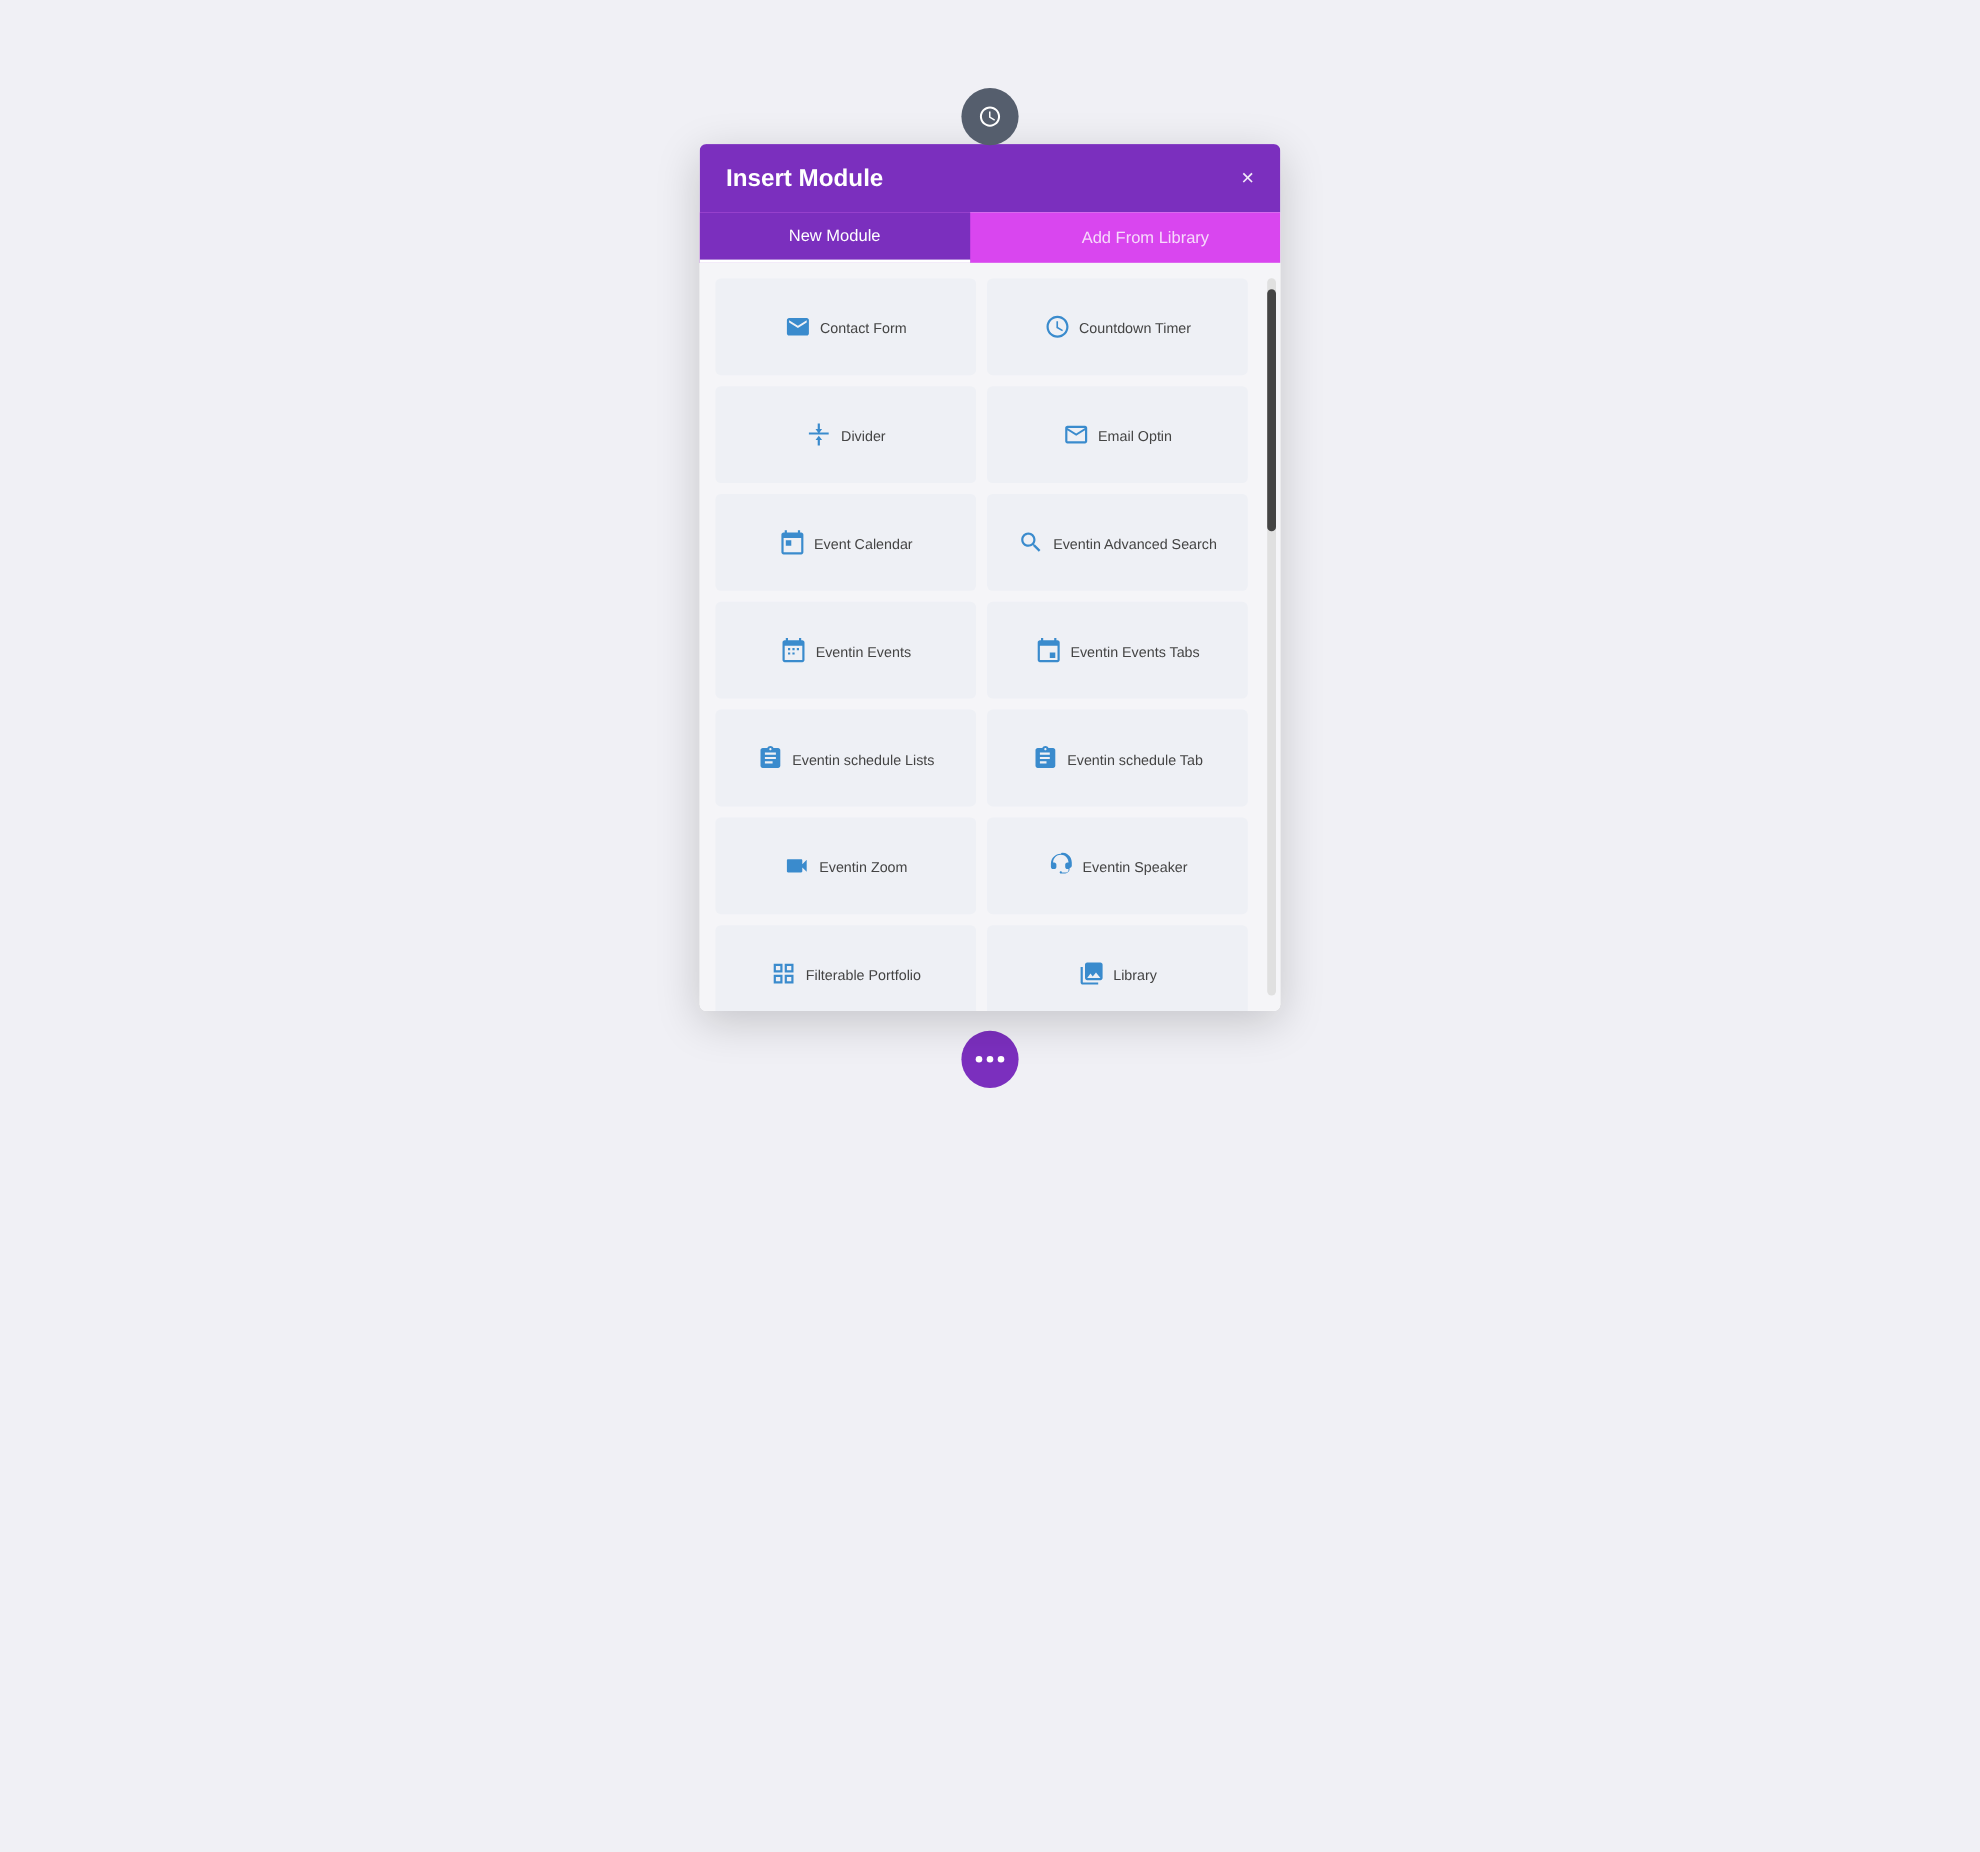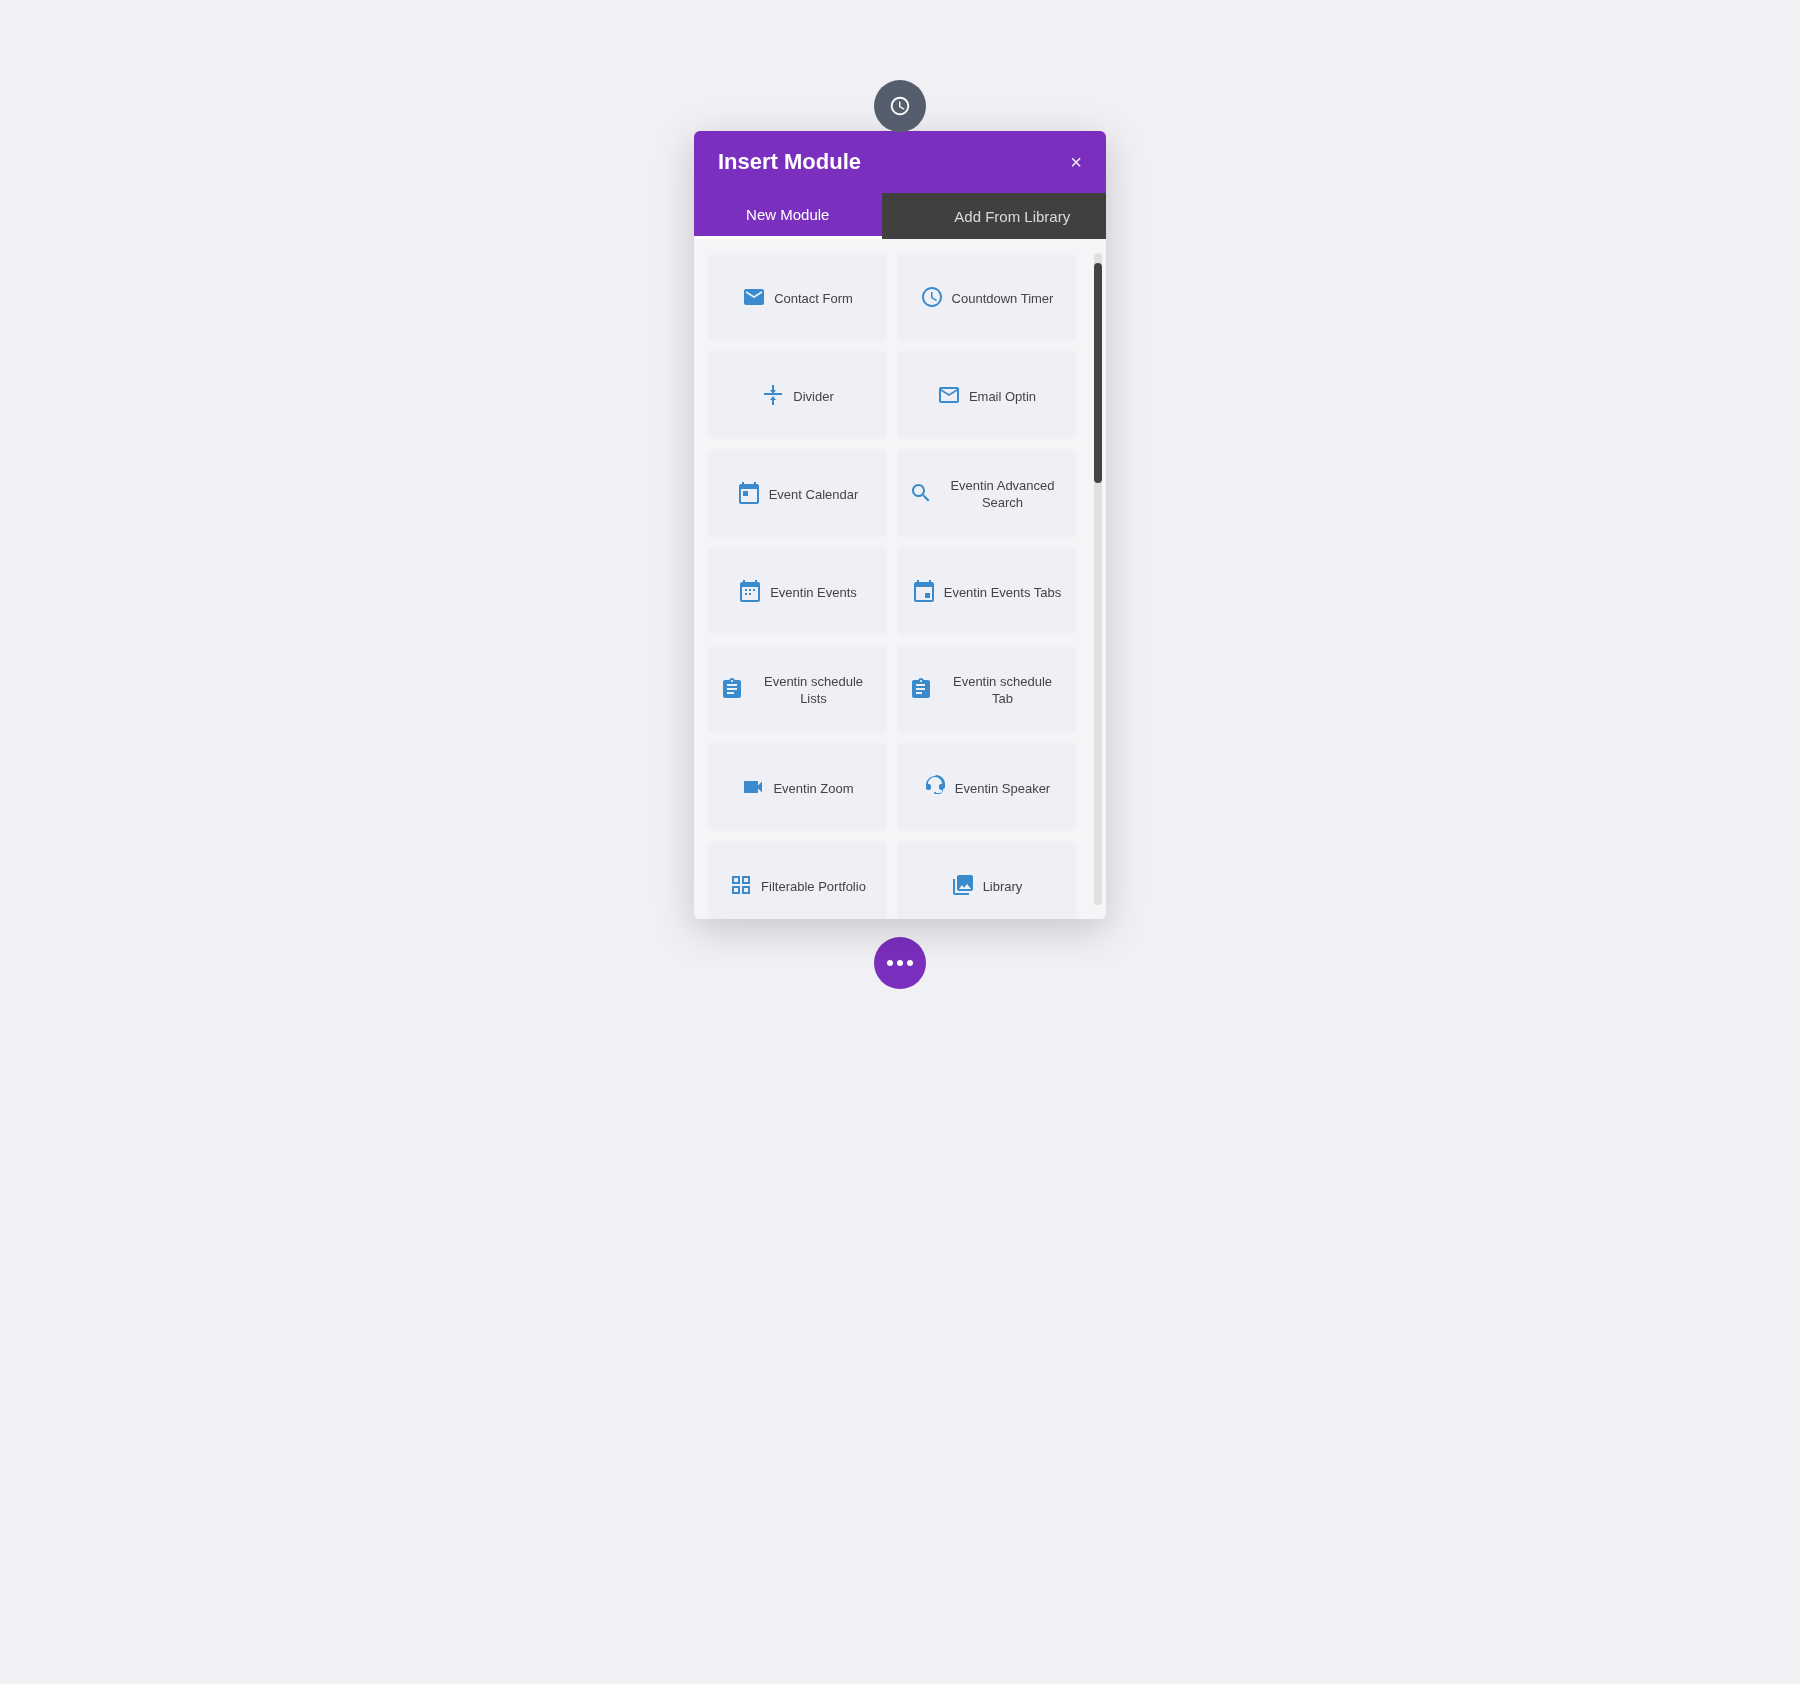--- a/index.html
+++ b/index.html
@@ -37,21 +37,21 @@
     }
 
     .top-circle-btn svg {
       width: 22px;
       height: 22px;
       fill: white;
     }
 
     
     .modal {
-      width: 412px;
+      width: 528px;
       background: white;
       border-radius: 6px;
       overflow: hidden;
       box-shadow: 0 10px 40px rgba(0,0,0,0.18);
       position: relative;
     }
 
     .modal-header {
       background: #7b2fbe;
       padding: 18px 24px;
@@ -70,21 +70,21 @@
       color: white;
       font-size: 20px;
       cursor: pointer;
       background: none;
       border: none;
       line-height: 1;
       opacity: 0.9;
     }
 
     .modal-tabs {
-      background: #404040;
+      background: #d946ef;
       display: flex;
     }
 
     .tab-btn {
       flex: 1;
       padding: 13px 0;
       text-align: center;
       font-size: 15px;
       font-weight: 500;
       cursor: pointer;

